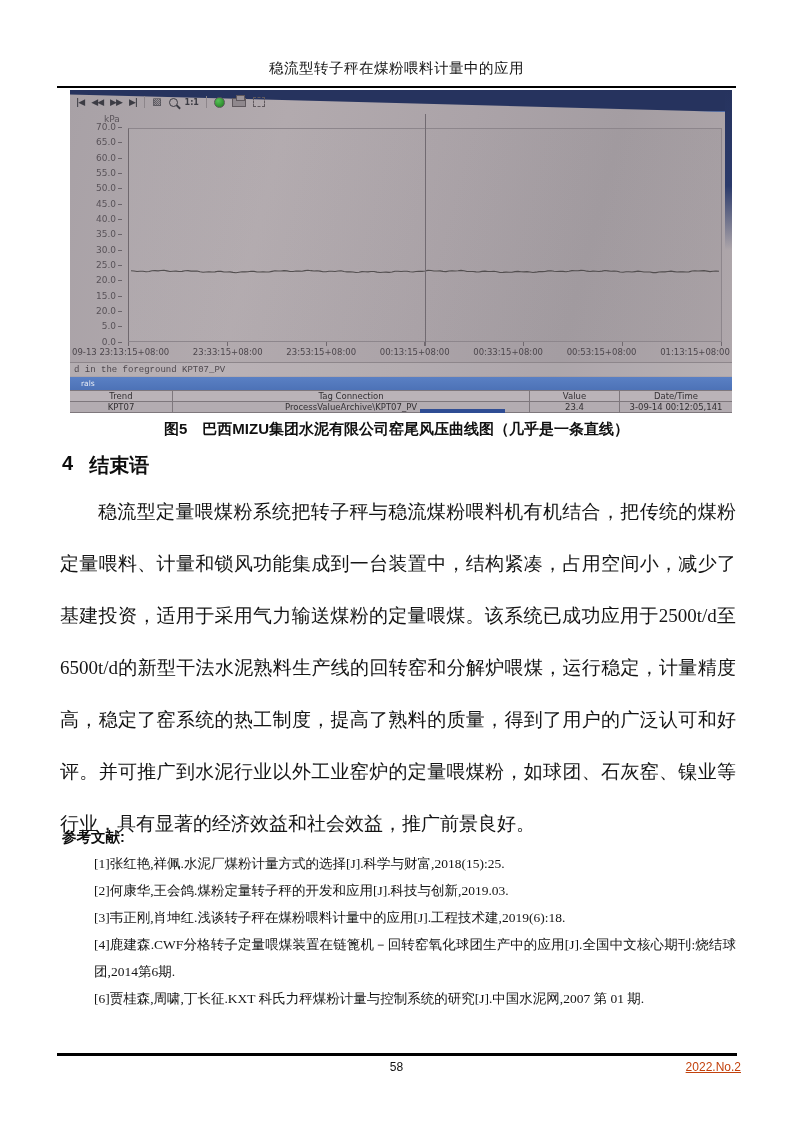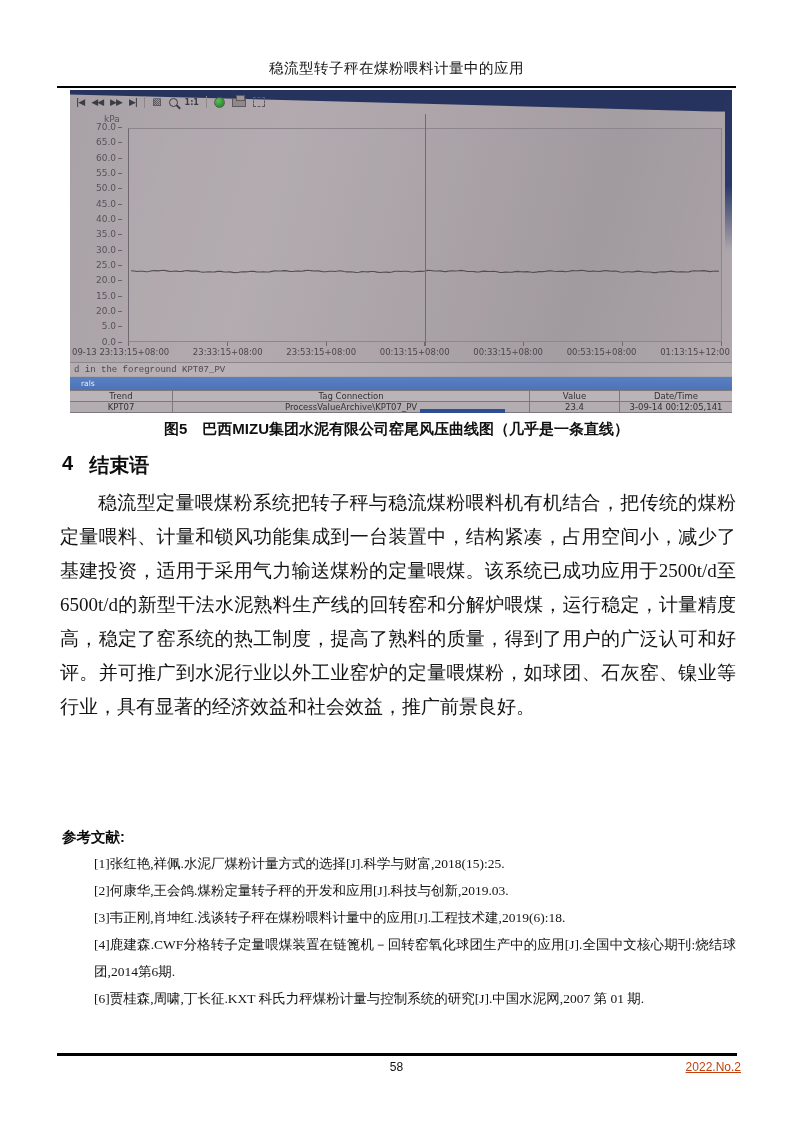--- a/index.html
+++ b/index.html
@@ -74,21 +74,21 @@
   .trow .tcell:nth-child(4){ width:112px; border-right:none; }
   .thead { background:#bab3b8; border-top:1px solid #7e777c; }
   .taskbar-sliver { position:absolute; left:350px; bottom:0; width:85px; height:4px; background:#2f4d94; }
 
   
   .fig-caption { position:absolute; top:420px; left:0; width:100%; text-align:center;
                  font-family:"Liberation Sans", sans-serif; font-weight:bold; font-size:15px; color:#101010; }
   .sec-heading { position:absolute; top:452px; left:62px; display:flex; gap:16px;
                  font-family:"Liberation Sans", sans-serif; font-weight:bold; font-size:20px; color:#0d0d0d; }
   .body-par { position:absolute; top:486px; left:60px; width:676px;
-              font-size:19px; line-height:34px; text-align:justify; text-indent:2em; color:#141414; }
+              font-size:19px; line-height:52px; text-align:justify; text-indent:2em; color:#141414; }
 
   .refs-heading { position:absolute; top:828px; left:62px;
                   font-family:"Liberation Sans", sans-serif; font-weight:bold; font-size:14.5px; color:#0d0d0d; }
   .refs { position:absolute; top:850px; left:62px; width:674px; font-size:13.5px; line-height:27px; color:#141414; }
   .ref { text-align:justify;margin-left:32px; }
 
   
   .footer-rule { position:absolute; top:1053px; left:57px; width:680px; border-top:3px solid #000; }
   .page-number { position:absolute; top:1060px; left:0; width:100%; text-align:center;
                  font-family:"Liberation Sans", sans-serif; font-size:12px; color:#111; }
@@ -157,21 +157,21 @@
         <span></span>
         <span></span>
     </div>
     <div class="xticks">
         <span class="xtick">09-13 23:13:15+08:00</span>
         <span class="xtick">23:33:15+08:00</span>
         <span class="xtick">23:53:15+08:00</span>
         <span class="xtick">00:13:15+08:00</span>
         <span class="xtick">00:33:15+08:00</span>
         <span class="xtick">00:53:15+08:00</span>
-        <span class="xtick">01:13:15+12:00</span>
+        <span class="xtick">01:13:15+08:00</span>
       </div>
 
     <div class="statusbar">d in the foreground KPT07_PV</div>
     <div class="bluebar">rals</div>
 
     <div class="ttable">
       <div class="trow thead">
           <span class="tcell">Trend</span>
           <span class="tcell">Tag Connection</span>
           <span class="tcell">Value</span>

